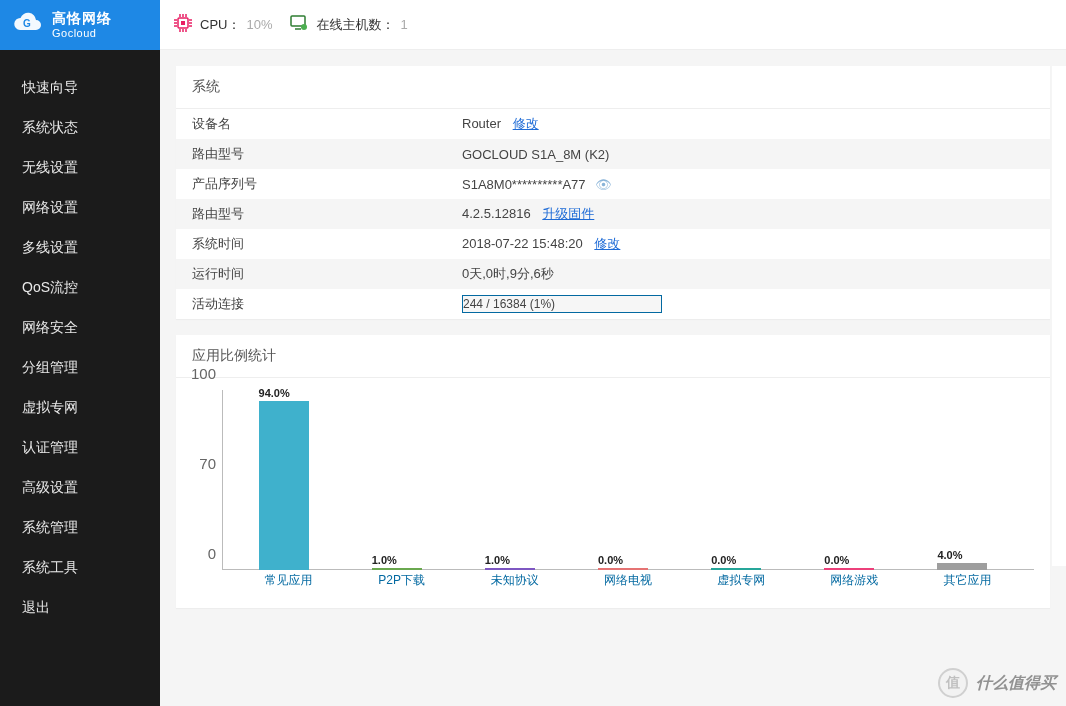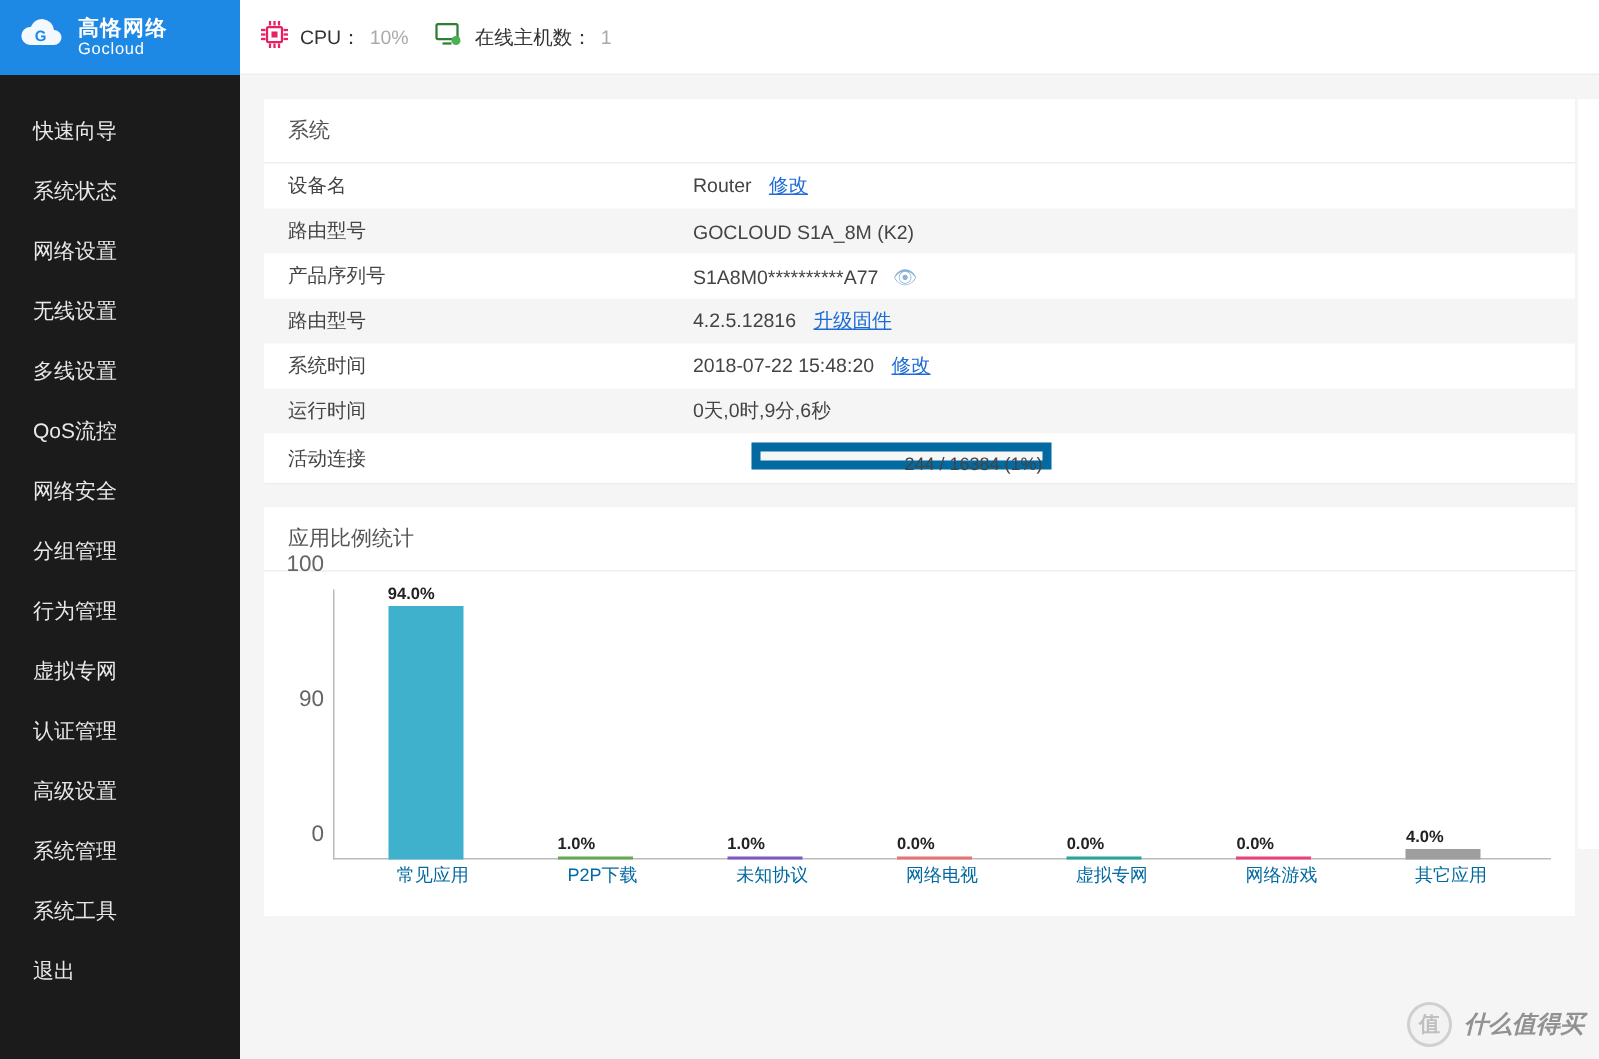--- a/index.html
+++ b/index.html
@@ -21,21 +21,21 @@
 
 .main { position: absolute; left: 160px; top: 50px; right: 0; bottom: 0; background: #f5f5f5; padding: 16px; overflow: hidden; }
 .panel { background: #fff; margin-bottom: 16px; box-shadow: 0 1px 1px rgba(0,0,0,.03); }
 .panel-title { padding: 12px 16px; font-size: 14px; color: #555; border-bottom: 1px solid #eee; }
 .sys-table { width: 100%; border-collapse: collapse; }
 .sys-table td { padding: 6px 16px; font-size: 13px; color: #444; }
 .sys-table tr:nth-child(even) td { background: #f5f5f5; }
 .sys-table td.k { width: 270px; }
 .lnk { color: #1e6bd6; text-decoration: underline; cursor: pointer; margin-left: 8px; }
 .eye { color: #8ab4d8; margin-left: 6px; cursor: pointer; }
-.progress { display: inline-block; width: 200px; border: 6px solid #0369a1; background: #f6f6f6; height: 18px; position: relative; text-align: right; line-height: 16px; font-size: 12px; margin-left: 39px; }
+.progress { display: inline-block; width: 200px; border: 1px solid #0369a1; background: #f6f6f6; height: 18px; position: relative; text-align: left; line-height: 16px; font-size: 12px; }
 
 .chart-wrap { padding: 12px 16px 18px; }
 .chart { position: relative; height: 200px; margin-left: 30px; }
 .yaxis { position: absolute; left: -30px; top: 0; bottom: 20px; width: 28px; }
 .ytick { position: absolute; right: 4px; font-size: 15px; color: #666; transform: translateY(-50%); }
 .plot { position: absolute; left: 0; right: 0; top: 0; bottom: 20px; border-left: 1px solid #bbb; border-bottom: 1px solid #bbb; }
 .bars { position: absolute; left: 0; right: 0; top: 0; bottom: 20px; display: flex; justify-content: space-around; align-items: flex-end; padding: 0 10px; }
 .bar-col { width: 60px; display: flex; flex-direction: column; align-items: flex-start; }
 .bar-lbl { font-size: 11px; font-weight: bold; color: #222; margin-bottom: 2px; white-space: nowrap; }
 .bar { width: 50px; }
@@ -59,27 +59,26 @@
         </svg>
     </span>
     <div class="logo-text">
       <div class="logo-cn">高恪网络</div>
       <div class="logo-en">Gocloud</div>
     </div>
   </div>
   <div class="nav" id="nav">
       <div class="nav-item">快速向导</div>
       <div class="nav-item">系统状态</div>
+      <div class="nav-item">无线设置</div>
       <div class="nav-item">网络设置</div>
-      <div class="nav-item">无线设置</div>
       <div class="nav-item">多线设置</div>
       <div class="nav-item">QoS流控</div>
       <div class="nav-item">网络安全</div>
       <div class="nav-item">分组管理</div>
-      <div class="nav-item">行为管理</div>
       <div class="nav-item">虚拟专网</div>
       <div class="nav-item">认证管理</div>
       <div class="nav-item">高级设置</div>
       <div class="nav-item">系统管理</div>
       <div class="nav-item">系统工具</div>
       <div class="nav-item">退出</div>
     </div>
 </div>
 
 <div class="topbar">
@@ -169,21 +168,21 @@
     </tbody>
       </table>
   </div>
 
   <div class="panel">
     <div class="panel-title">应用比例统计</div>
     <div class="chart-wrap">
       <div class="chart">
         <div class="yaxis" id="yaxis">
             <div class="ytick" style="bottom: 0%;">0</div>
-            <div class="ytick" style="bottom: 50%;">90</div>
+            <div class="ytick" style="bottom: 50%;">70</div>
             <div class="ytick" style="bottom: 100%;">100</div>
           </div>
         <div class="plot"></div>
         <div class="bars" id="bars">
             <div class="bar-col">
               <div class="bar-lbl">94.0%</div>
               <div class="bar" style="height: 169.2px; background: rgb(63, 177, 204);"></div>
             </div>
             <div class="bar-col">
               <div class="bar-lbl">1.0%</div>

